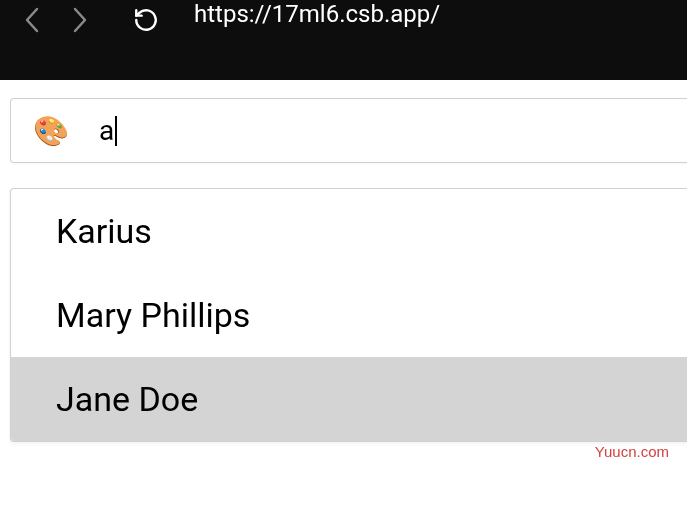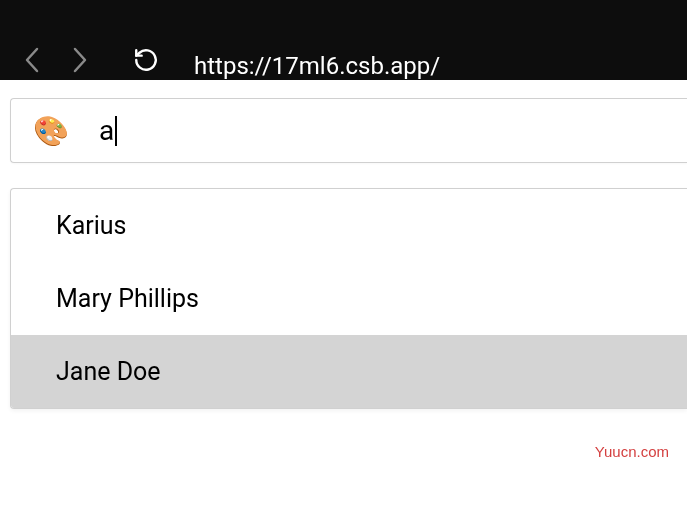--- a/index.html
+++ b/index.html
@@ -12,21 +12,21 @@
       height: 510px;
       background: #ffffff;
       font-family: -apple-system, "Segoe UI", Roboto, sans-serif;
       overflow: hidden;
       position: relative;
     }
     .browser-bar {
       background: #0d0d0d;
       height: 80px;
       display: flex;
-      align-items: flex-end;
+      align-items: flex-start;
       padding: 0 12px;
       gap: 8px;
     }
     .nav-btn {
       width: 40px;
       height: 40px;
       display: flex;
       align-items: center;
       justify-content: center;
       color: #8a8a8a;
@@ -80,21 +80,21 @@
       margin-top: 25px;
       border: 1px solid #d0d0d0;
       border-radius: 4px 0 0 4px;
       border-right: none;
       box-shadow: 0 2px 4px rgba(0,0,0,0.05);
       overflow: hidden;
       background: #fff;
     }
     .dropdown-item {
       padding: 22px 45px;
-      font-size: 25px;
+      font-size: 34px;
       color: #000;
       cursor: pointer;
     }
     .dropdown-item.highlighted {
       background: #d4d4d4;
     }
     .watermark {
       position: absolute;
       bottom: 50px;
       right: 18px;

